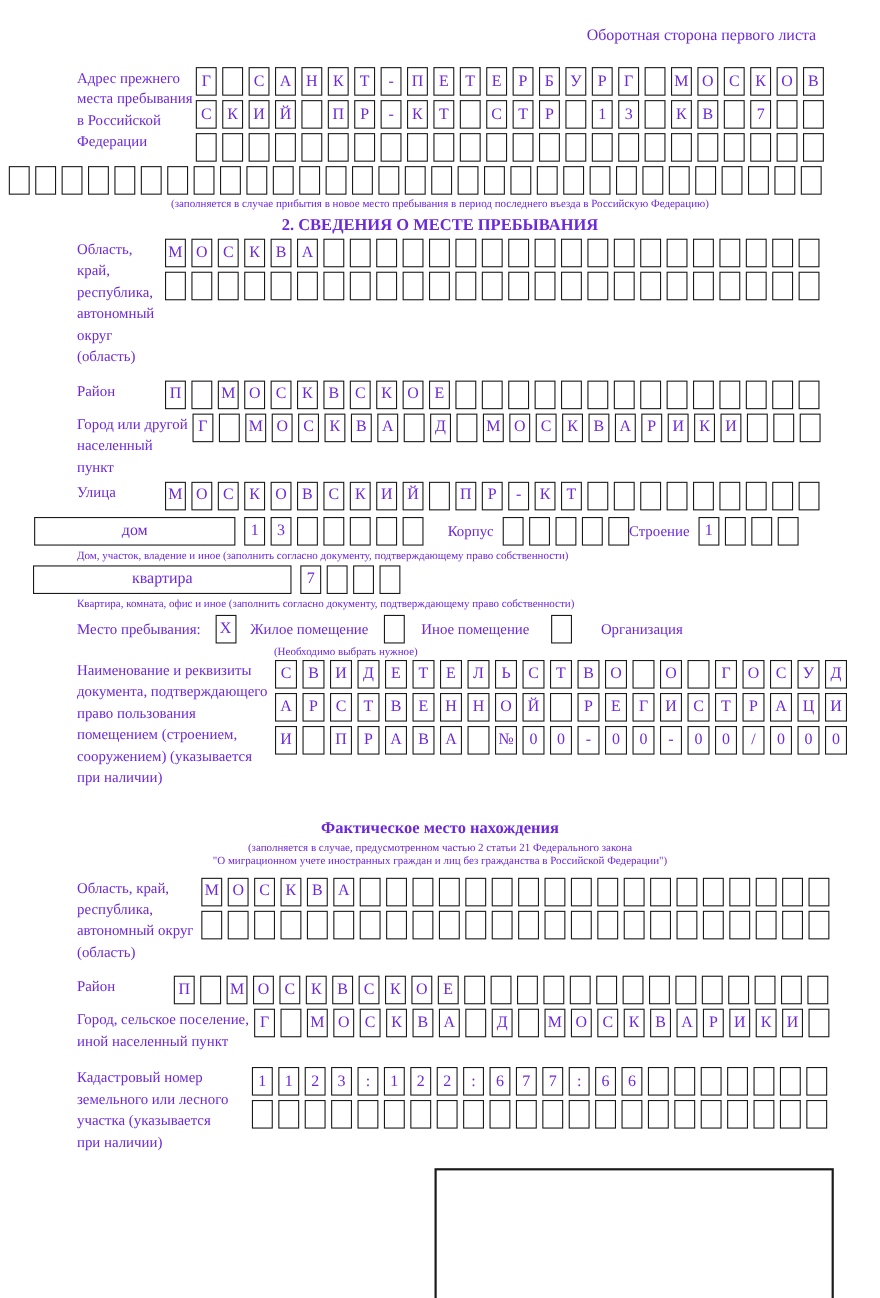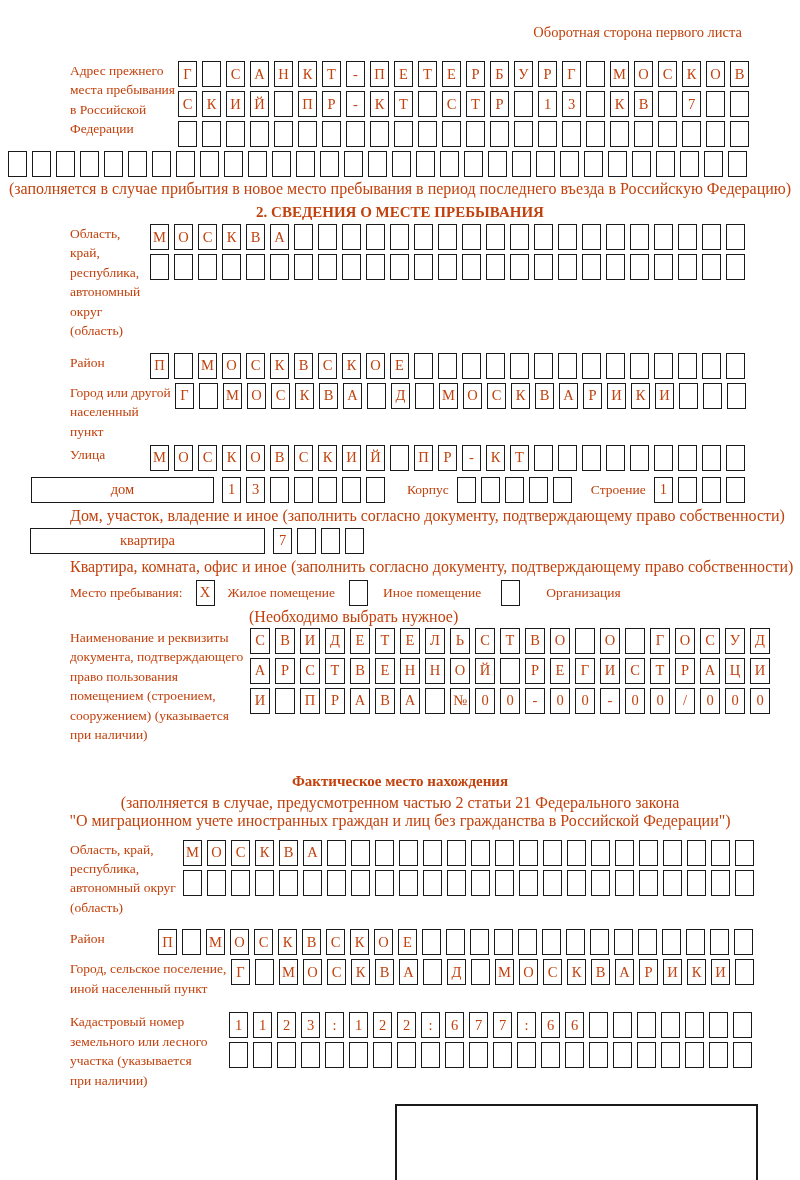--- a/index.html
+++ b/index.html
@@ -1,34 +1,34 @@
 <!DOCTYPE html>
 <html><head>
 <meta charset="utf-8">
 <style>
   html,body{margin:0;padding:0;background:#fff;}
   .page{
     width:800px;height:1180px;position:relative;overflow:hidden;
-    background:#fff;color:#c2410c;
+    background:#fff;color:#6d28d9;
     font-family:"Liberation Serif","DejaVu Serif",serif;
     border-radius:27px;
   }
   .back-note{padding:24px 58px 0 0;text-align:right;font-size:14.5px;}
   .line{display:flex;align-items:flex-start;}
   .label{font-size:13.5px;line-height:1.44;white-space:pre-line;flex:none;}
   .stack{display:flex;flex-direction:column;gap:4px;}
   .cells{display:flex;gap:5px;}
   .cell{
     flex:none;width:19px;height:26px;box-sizing:border-box;
     border:1.6px solid #1a1a1a;display:flex;align-items:center;justify-content:center;
     font-size:14.5px;background:#fff;
   }
   .cells--wide .cell{width:20px;}
   .center{width:100%;text-align:center;}
-  .note{font-size:16px;}
+  .note{font-size:10px;}
   .heading{font-size:15px;font-weight:bold;text-align:center;}
   .field-box{
     flex:none;height:26px;box-sizing:border-box;border:1.6px solid #1a1a1a;
     display:flex;align-items:center;justify-content:center;font-size:14.5px;
   }
   .inline-label{font-size:13.5px;line-height:26px;flex:none;}
   .stamp-box{margin:14px 0 0 395px;width:363px;height:177px;box-sizing:border-box;border:2px solid #1a1a1a;}
 </style>
 </head>
 <body>
@@ -328,21 +328,21 @@
         <span class="cell"></span>
       </div>
     <div class="inline-label" style="margin-left:22px;">Корпус</div>
     <div class="cells" style="margin-left:8px;">
         <span class="cell"></span>
         <span class="cell"></span>
         <span class="cell"></span>
         <span class="cell"></span>
         <span class="cell"></span>
       </div>
-    <div class="inline-label" style="margin-left:19px;">Строение</div>
+    <div class="inline-label" style="margin-left:0;">Строение</div>
     <div class="cells" style="margin-left:8px;">
         <span class="cell">1</span>
         <span class="cell"></span>
         <span class="cell"></span>
         <span class="cell"></span>
       </div>
   </div>
   <div class="note" style="margin:4px 0 0 70px;">Дом, участок, владение и иное (заполнить согласно документу, подтверждающему право собственности)</div>
 
   <div class="line" style="margin:3px 0 0 30px;">

